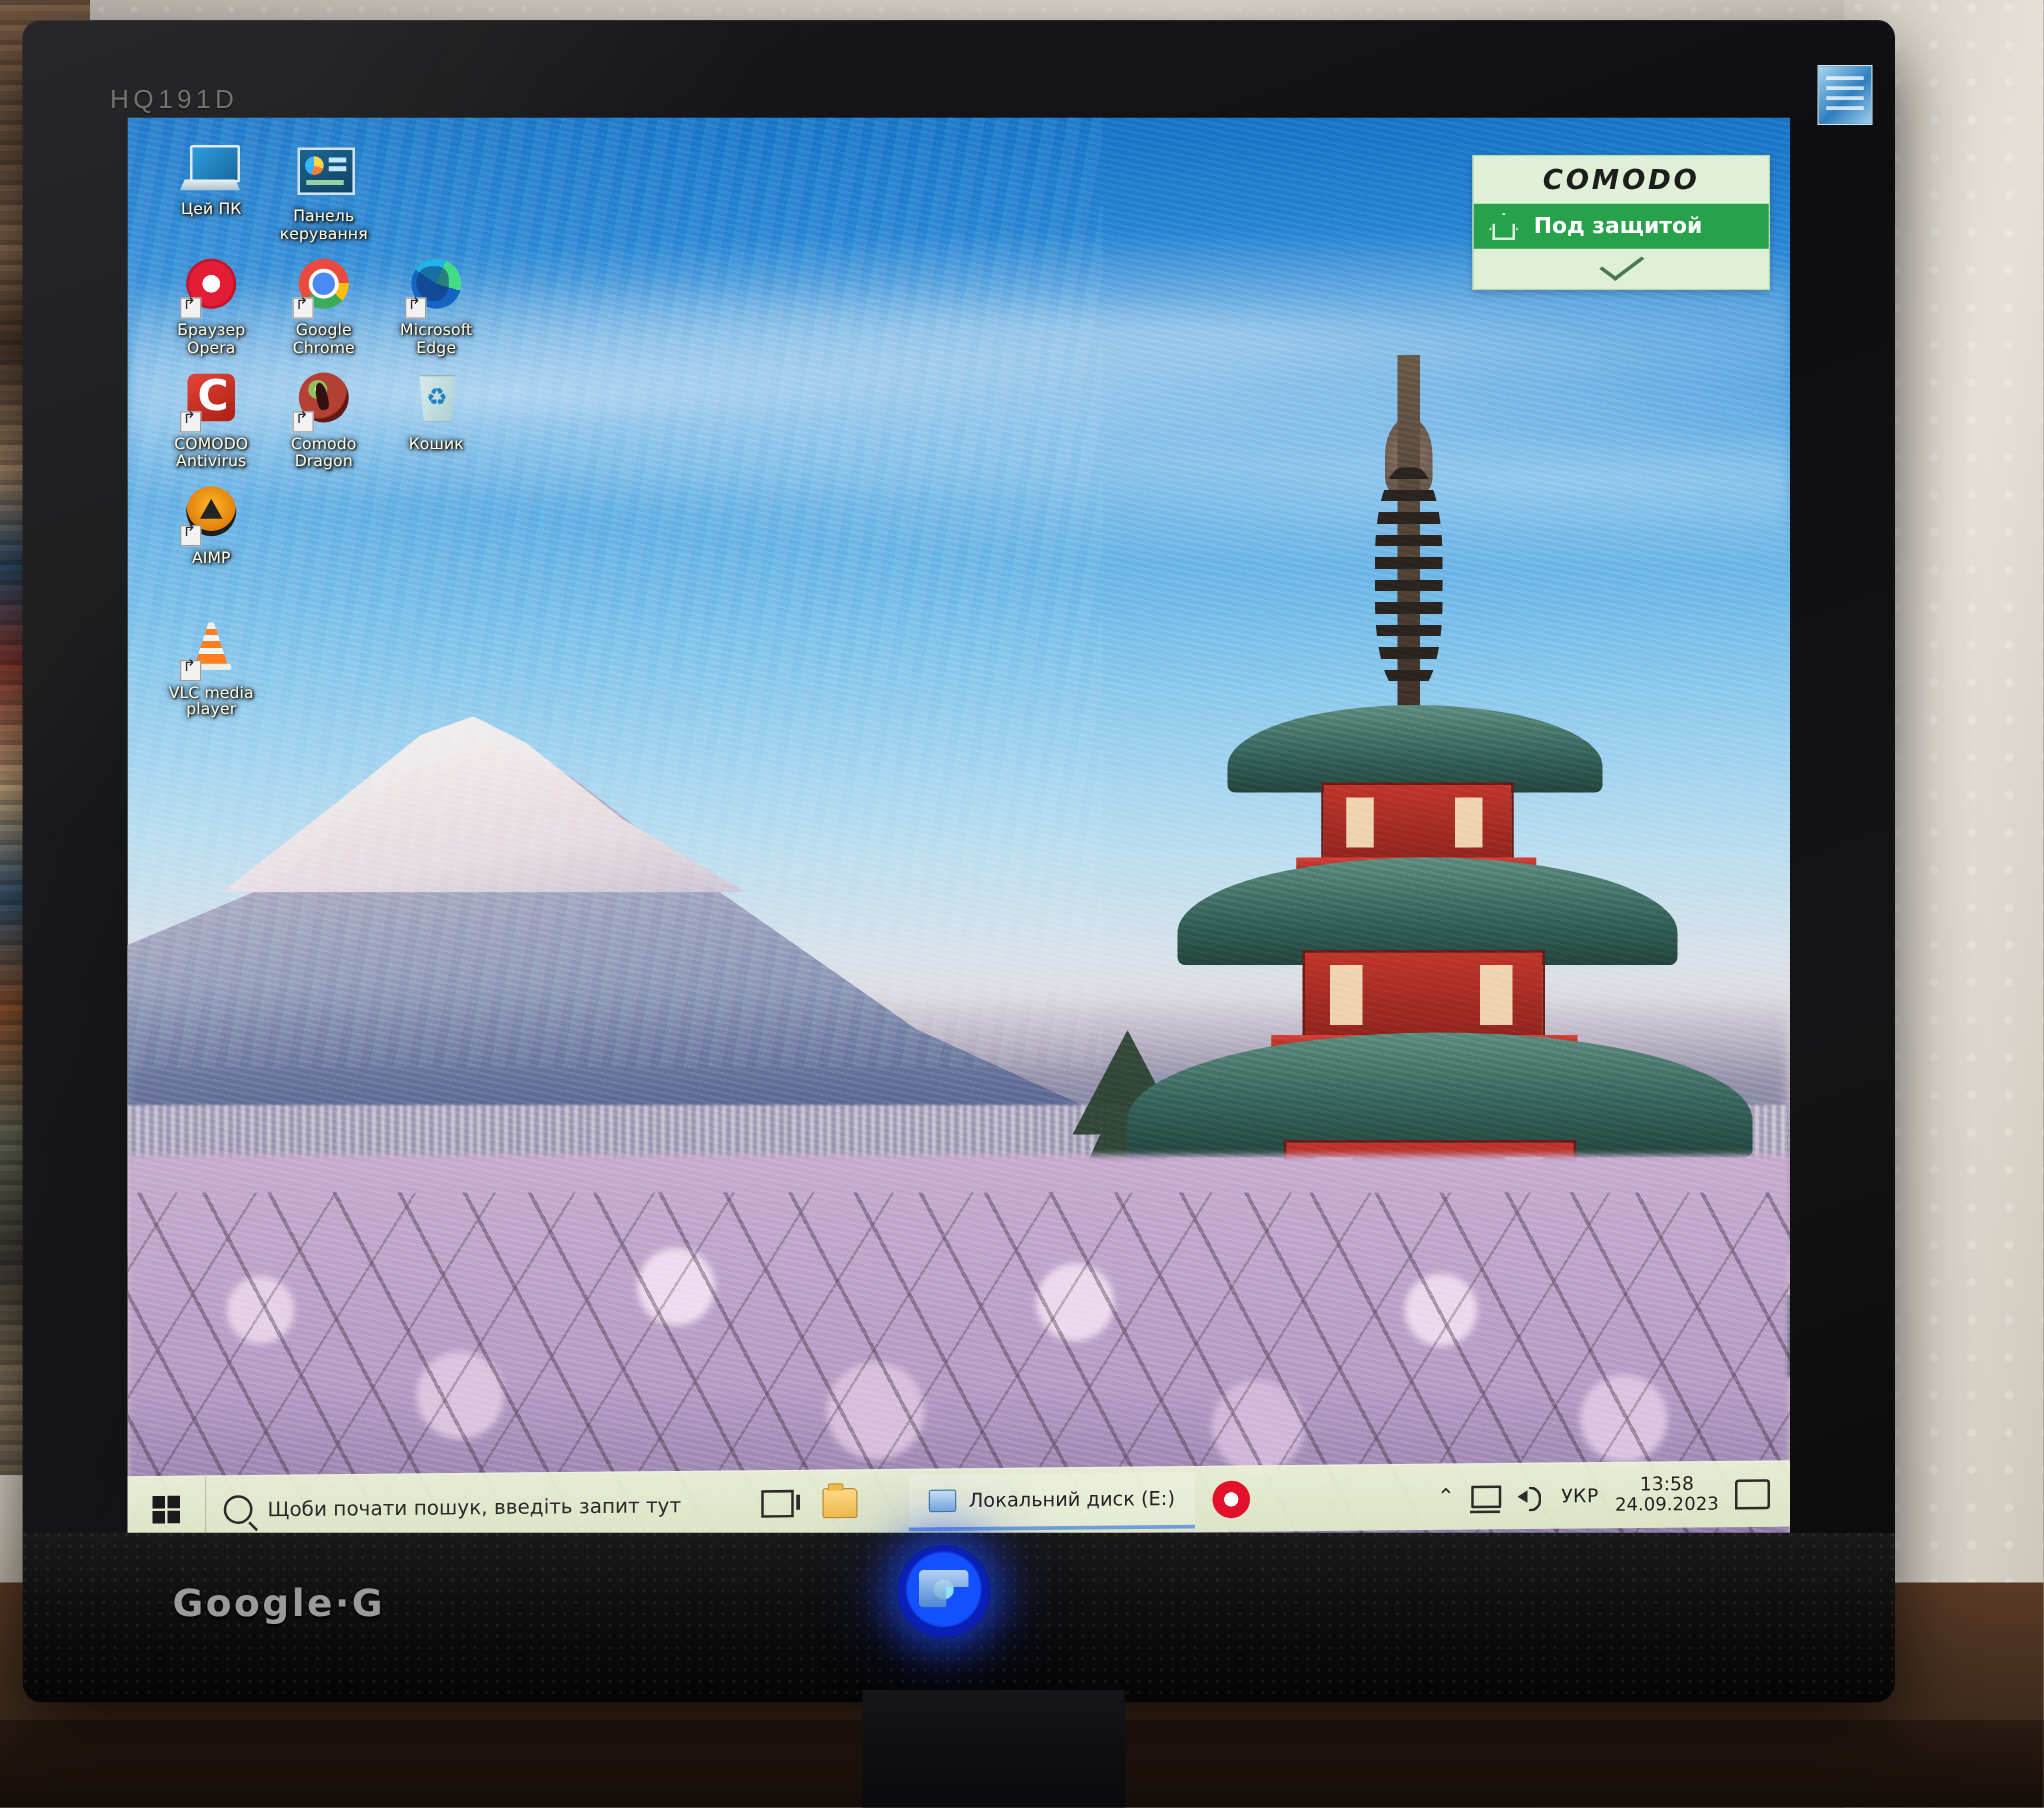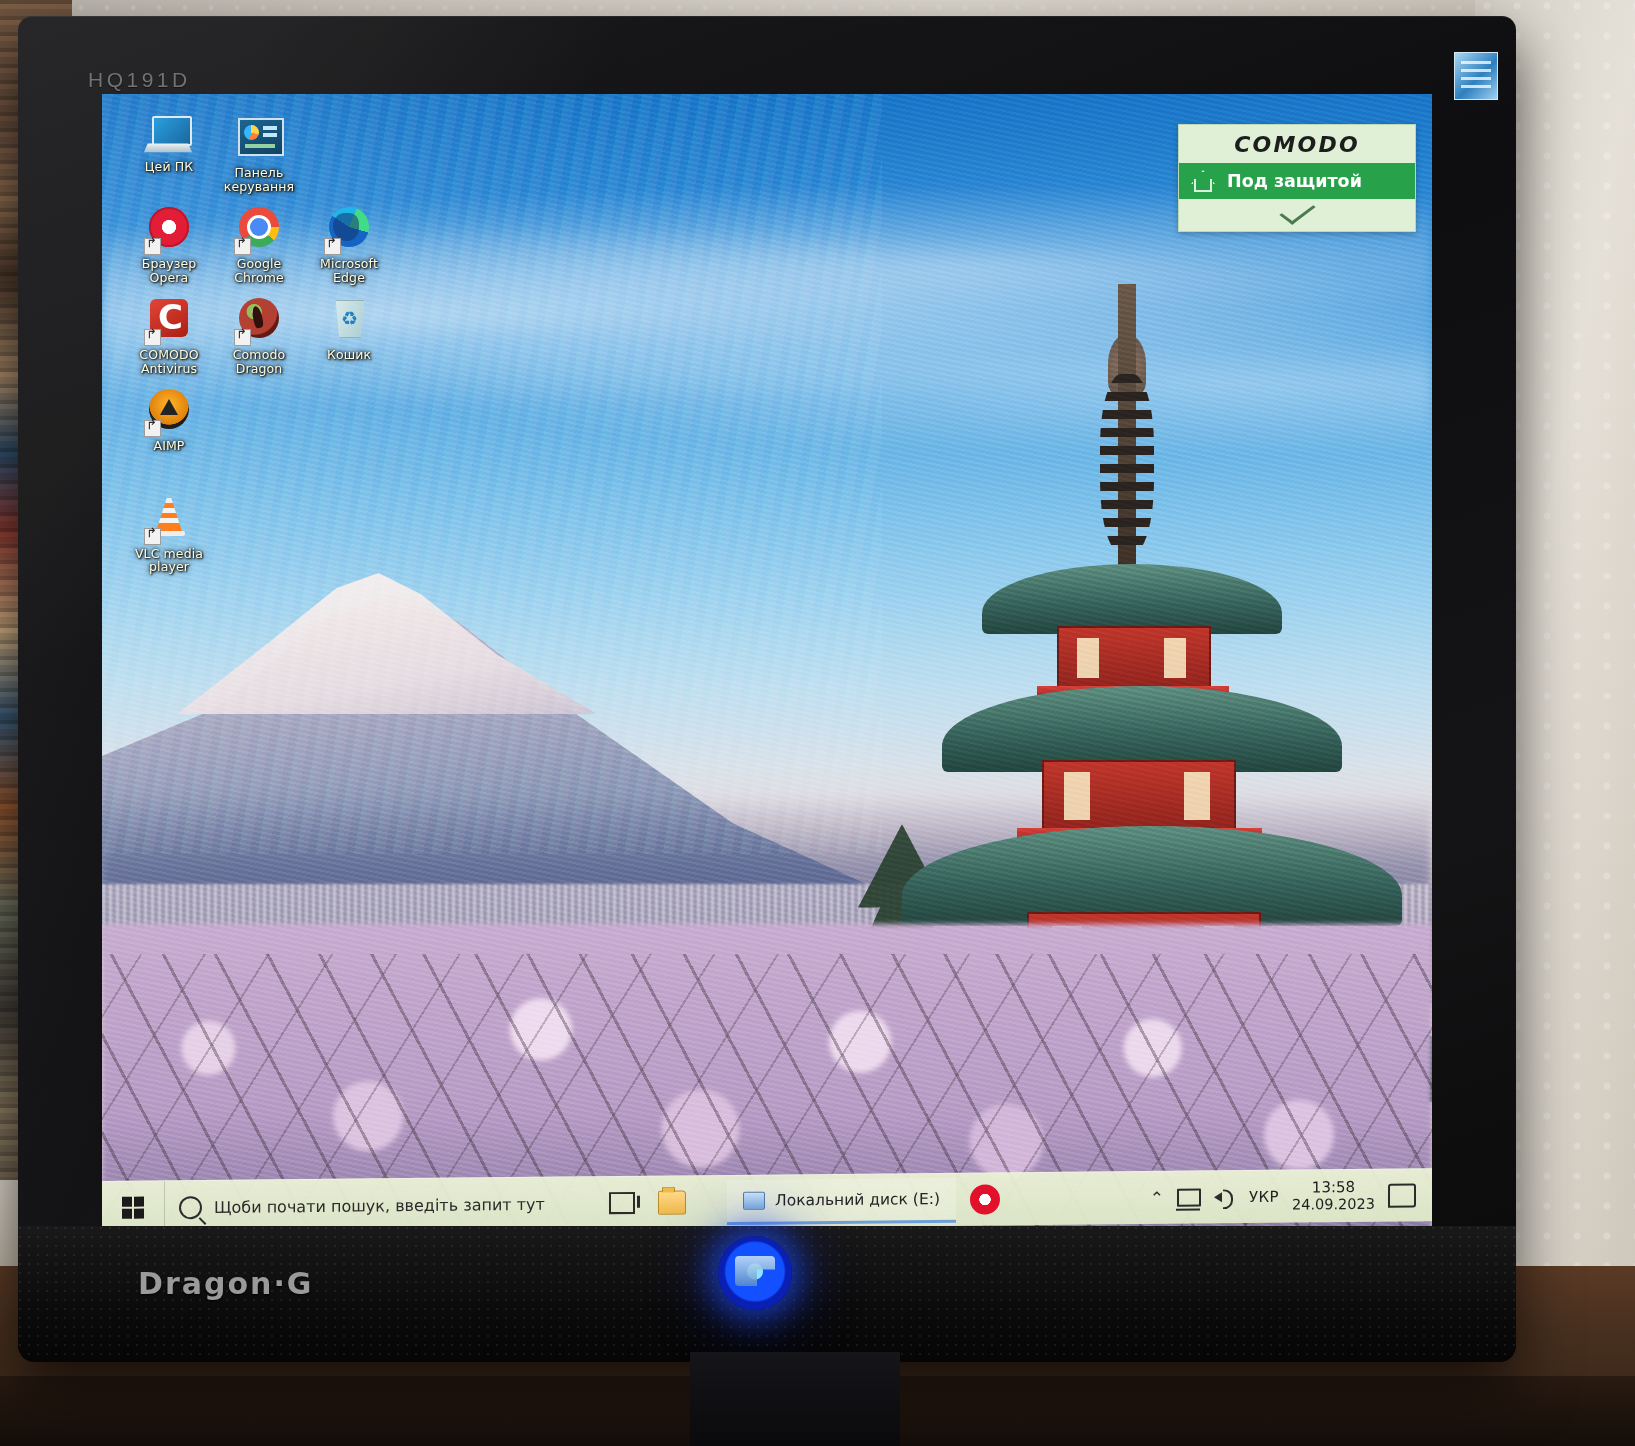--- a/index.html
+++ b/index.html
@@ -617,16 +617,16 @@
       </div>
 
     </div>
 
   </div>
 
   <div class="bezel-sheen"></div>
 </div>
 
 <div id="bottom-bezel">
-  <div id="brand-logo">Dragon·G</div>
+  <div id="brand-logo">Google·G</div>
   <div id="power-button"></div>
 </div>
 <div id="stand"></div>
 
 </body></html>

